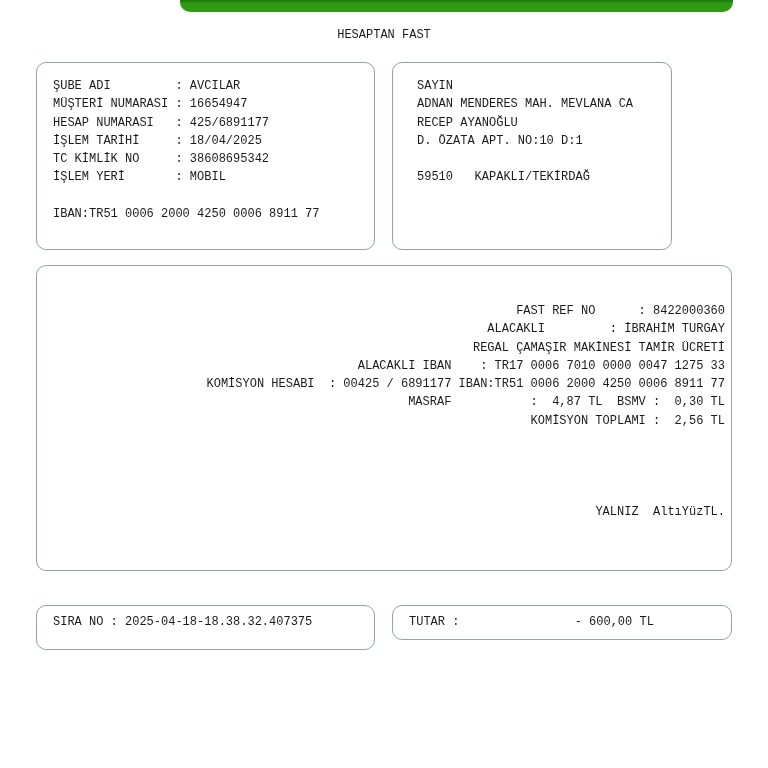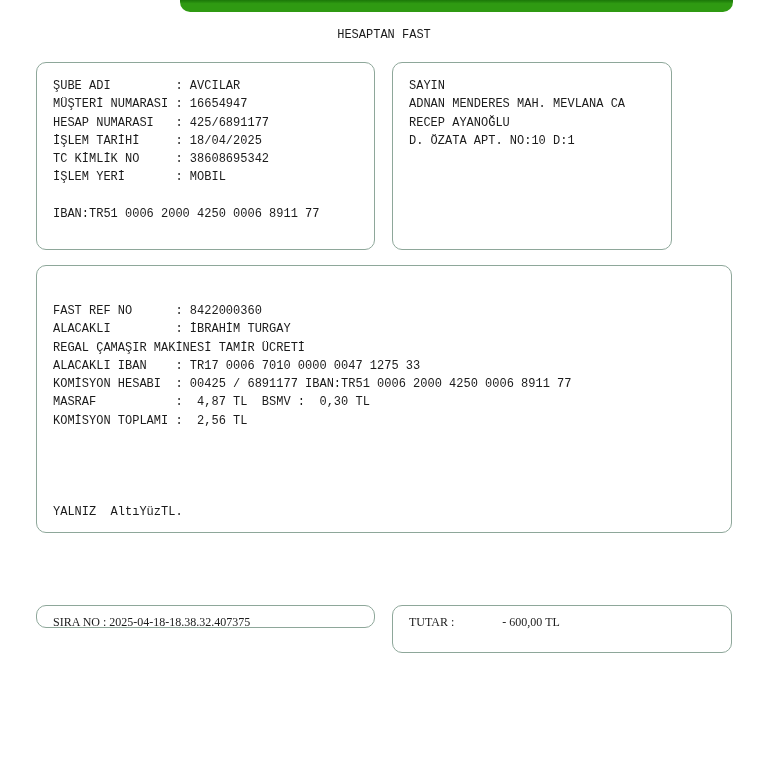--- a/index.html
+++ b/index.html
@@ -37,24 +37,24 @@
   }
   .box {
     position: absolute;
     box-sizing: border-box;
     border: 1.5px solid #8ea79a;
     border-radius: 10px;
     background: #ffffff;
     overflow: hidden;
   }
   .box-top-left   { left: 36px;  top: 62px;  width: 339px; height: 188px; padding: 14px 6px 0 16px; }
-  .box-top-right  { left: 392px; top: 62px;  width: 280px; height: 188px; padding: 14px 6px 0 16px; }
-  .box-main       { left: 36px;  top: 265px; width: 696px; height: 268px; padding: 36px 6px 0 16px; }
-  .box-bottom-left  { left: 36px;  top: 605px; width: 339px; height: 23px; padding: 7px 6px 0 16px; font-family: Liberation Serif, serif; }
-  .box-bottom-right { left: 392px; top: 605px; width: 340px; height: 48px; padding: 7px 6px 0 16px; font-family: Liberation Serif, serif; }
+  .box-top-right  { left: 392px; top: 62px;  width: 280px; height: 188px; padding: 14px 6px 0 24px; }
+  .box-main       { left: 36px;  top: 265px; width: 696px; height: 306px; padding: 36px 6px 0 16px; text-align: right; }
+  .box-bottom-left  { left: 36px;  top: 605px; width: 339px; height: 45px; padding: 7px 6px 0 16px; }
+  .box-bottom-right { left: 392px; top: 605px; width: 340px; height: 35px; padding: 7px 6px 0 16px; }
   .ln {
     height: 18.3px;
     white-space: pre;
   }
 </style>
 </head>
 <body>
 
 <div class="canvas">
 
@@ -72,20 +72,21 @@
     <div class="ln"></div>
     <div class="ln">IBAN:TR51 0006 2000 4250 0006 8911 77</div>
   </div>
 
   <div class="box box-top-right">
     <div class="ln">SAYIN</div>
     <div class="ln">ADNAN MENDERES MAH. MEVLANA CA</div>
     <div class="ln">RECEP AYANOĞLU</div>
     <div class="ln">D. ÖZATA APT. NO:10 D:1</div>
     <div class="ln"></div>
+    <div class="ln">59510   KAPAKLI/TEKİRDAĞ</div>
   </div>
 
   <div class="box box-main">
     <div class="ln">FAST REF NO      : 8422000360</div>
     <div class="ln">ALACAKLI         : İBRAHİM TURGAY</div>
     <div class="ln">REGAL ÇAMAŞIR MAKİNESİ TAMİR ÜCRETİ</div>
     <div class="ln">ALACAKLI IBAN    : TR17 0006 7010 0000 0047 1275 33</div>
     <div class="ln">KOMİSYON HESABI  : 00425 / 6891177 IBAN:TR51 0006 2000 4250 0006 8911 77</div>
     <div class="ln">MASRAF           :  4,87 TL  BSMV :  0,30 TL</div>
     <div class="ln">KOMİSYON TOPLAMI :  2,56 TL</div>

